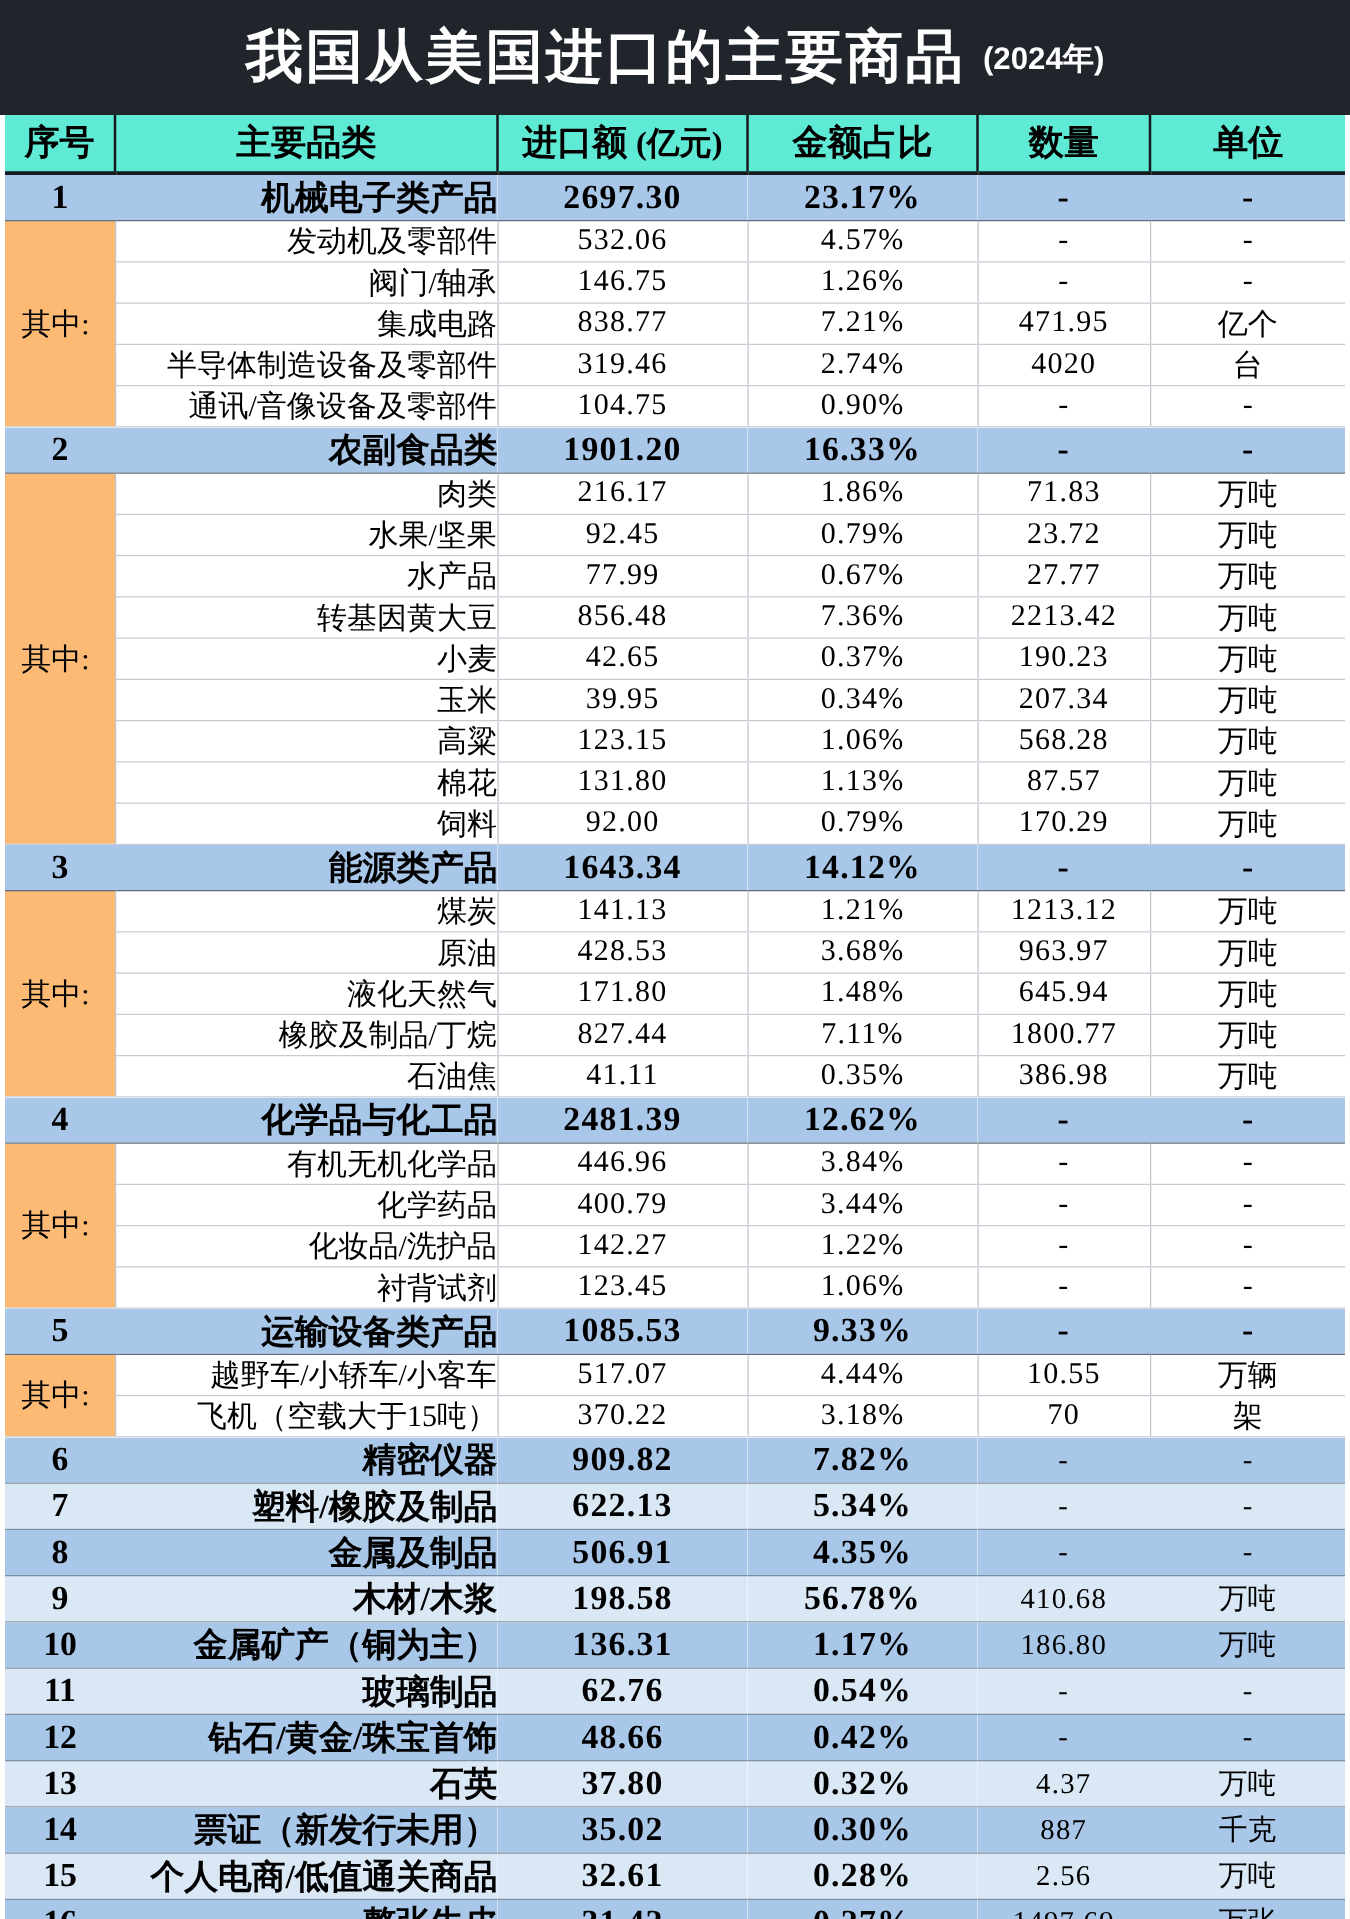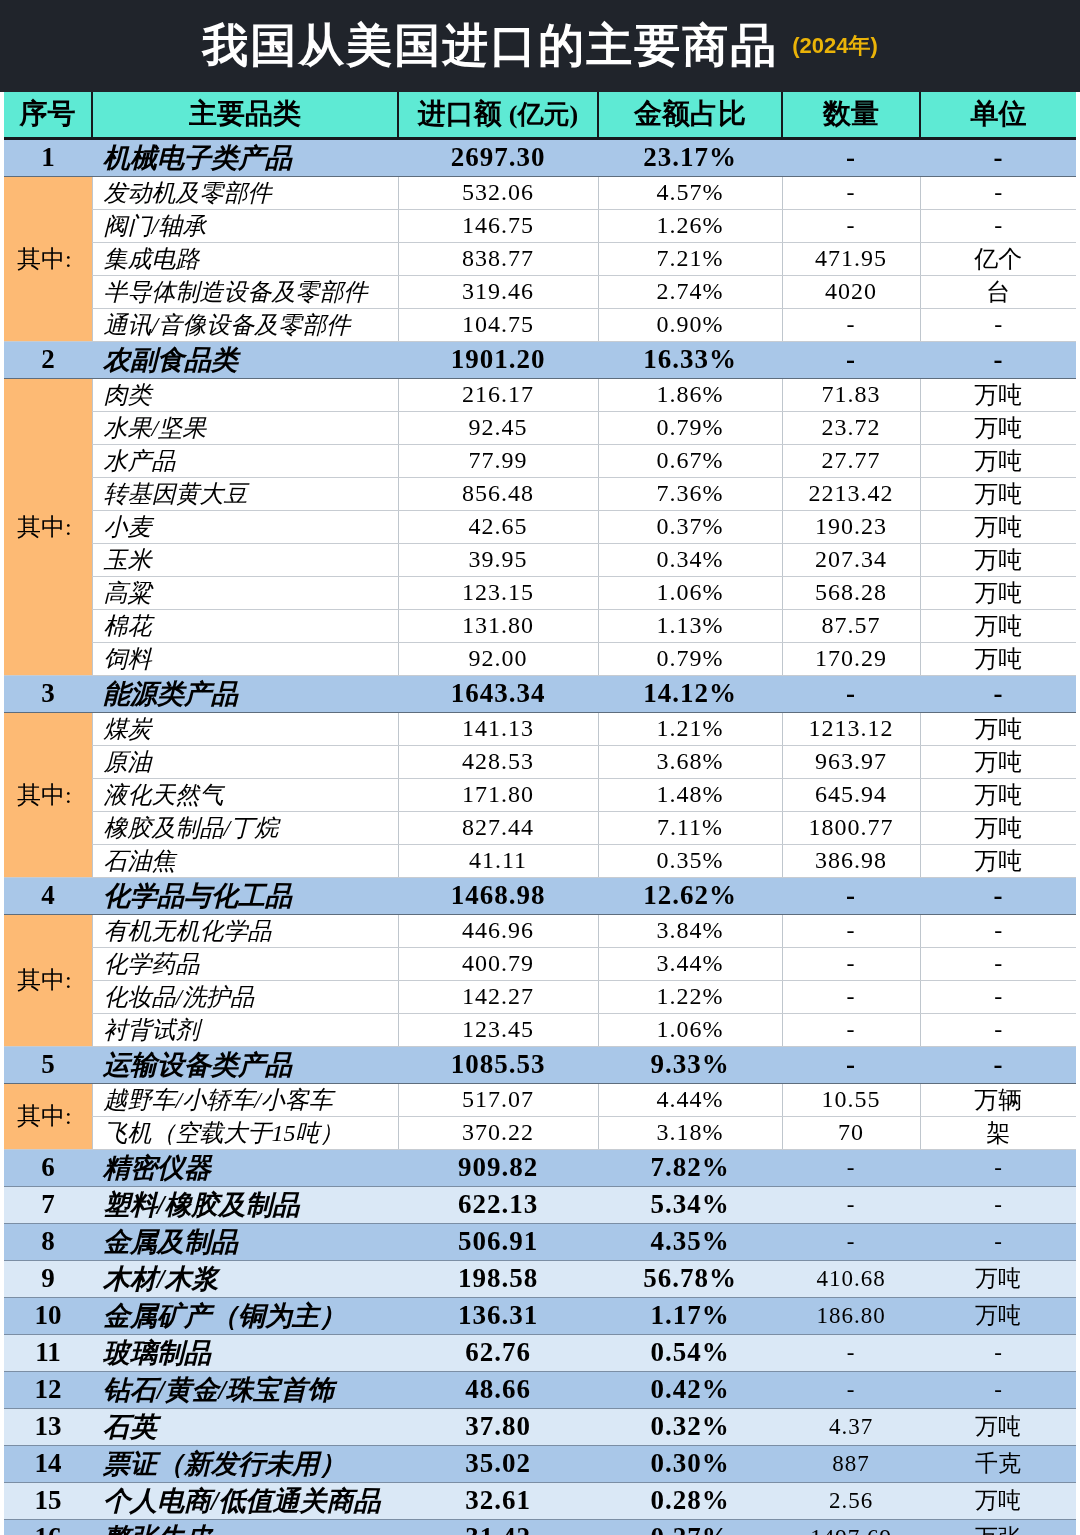--- a/index.html
+++ b/index.html
@@ -19,24 +19,24 @@
     gap: 14px;
   }
   .title-main {
     color: #fff;
     font-family: "Liberation Sans", "DejaVu Sans", sans-serif;
     font-weight: bold;
     font-size: 46px;
     letter-spacing: 2px;
   }
   .title-year {
-    color: #eab308;
+    color: #ffffff;
     font-family: "Liberation Sans", "DejaVu Sans", sans-serif;
     font-weight: bold;
-    font-size: 22px;
+    font-size: 25px;
     text-align: center;
   }
   .table-wrap { padding: 0 4px; background: #fff; }
   table { width: 100%; border-collapse: collapse; table-layout: fixed; }
 
   thead th {
     background: #5eead4;
     font-weight: bold;
     font-size: 28px;
     height: 46px;
@@ -48,21 +48,21 @@
   }
   thead th:first-child { border-left: none; }
   .th-sub { font-size: 26px; font-weight: bold; }
 
   td {
     vertical-align: middle;
     text-align: center;
     white-space: nowrap;
     overflow: hidden;
   }
-  td.name-cell { text-align: left; padding-left: 11px; font-style: italic; }
+  td.name-cell { text-align: right; padding-left: 11px; }
   .val { letter-spacing: 1px; }
 
   tr.section td {
     background: var(--mb, #A9C7E8);
     font-weight: bold;
     font-size: 27px;
     height: 33px;
     border-top: 1px solid #5e6d7d;
     border-bottom: 1px solid #5e6d7d;
   }
@@ -278,21 +278,21 @@
         <tr class="sub">
           <td class="name-cell">石油焦</td>
           <td class="val">41.11</td>
           <td class="val">0.35%</td>
           <td class="val qty">386.98</td>
           <td class="unit">万吨</td>
         </tr>
         <tr class="section">
           <td class="idx">4</td>
           <td class="name-cell">化学品与化工品</td>
-          <td class="val">1468.98</td>
+          <td class="val">2481.39</td>
           <td class="val">12.62%</td>
           <td class="val qty">-</td>
           <td class="unit">-</td>
         </tr>
         <tr class="sub">
           <td class="qizhong" rowspan="4">其中:</td>
           <td class="name-cell">有机无机化学品</td>
           <td class="val">446.96</td>
           <td class="val">3.84%</td>
           <td class="val qty">-</td>

